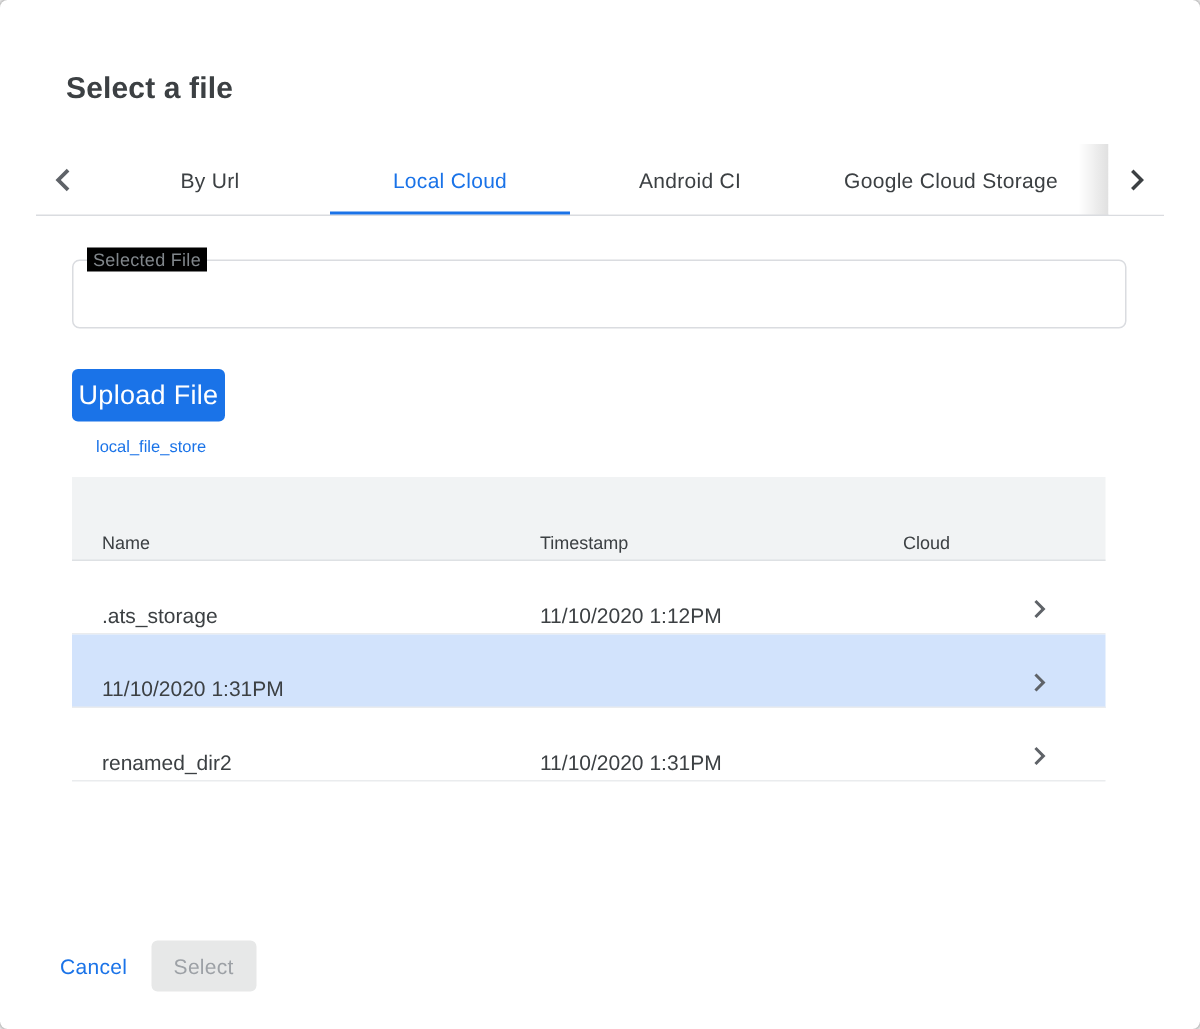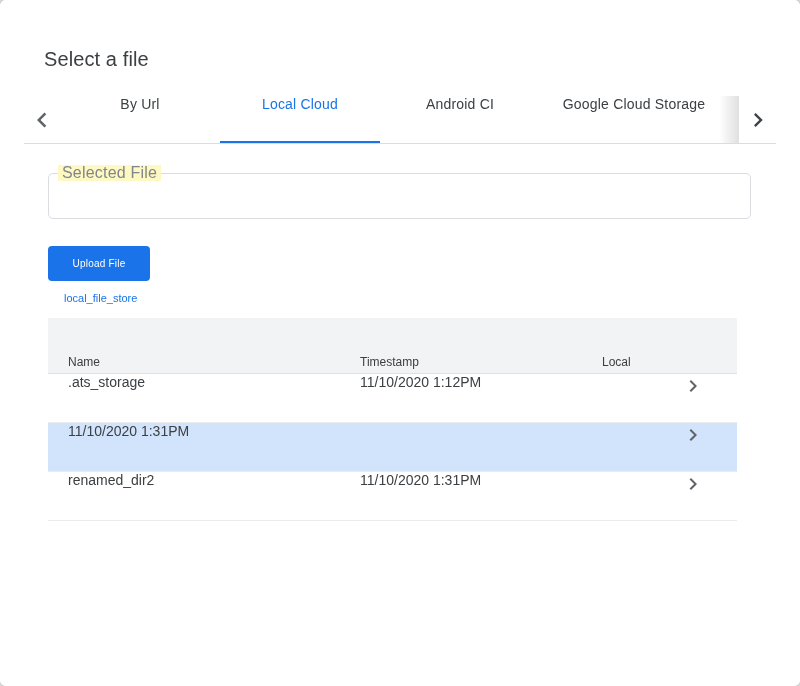--- a/index.html
+++ b/index.html
@@ -16,21 +16,21 @@
     border-radius: 5px;
     box-shadow: 0 0 4px 0 rgba(0,0,0,0.65);
   }
   
   .title {
     position: absolute;
     left: 44px;
     top: 49px;
     font-size: 20px;
     line-height: 20px;
-    font-weight: 400;
+    font-weight: 700;
     color: #3c4043;
     letter-spacing: 0.1px;
   }
   
   .tabbar {
     position: absolute;
     left: 24px;
     right: 24px;
     top: 96px;
     height: 48px;
@@ -66,21 +66,21 @@
     top: 0;
     width: 20px;
     height: 47px;
     background: linear-gradient(to right, rgba(0,0,0,0), rgba(0,0,0,0.12));
     z-index: 1;
   }
   .tabs { display: flex; flex: none; }
   .tab {
     width: 160px;
     display: flex;
-    align-items: flex-start;
+    align-items: center;
     justify-content: center;
     font-size: 14px;
     font-weight: 500;
     letter-spacing: 0.2px;
     color: #3c4043;
     cursor: pointer;
     position: relative;
   }
   .tab.wide { width: 188px; }
   .tab.active { color: var(--accent, #1a73e8); }
@@ -99,23 +99,23 @@
     width: 703px;
     height: 46px;
     border: 1px solid #dadce0;
     border-radius: 5px;
     background: #ffffff;
   }
   .field-label {
     position: absolute;
     top: -9px;
     left: 9px;
-    background: #fef9c3;
+    background: #000000;
     padding: 0 4px;
-    font-size: 16px;
+    font-size: 12px;
     line-height: 16px;
     color: #80868b;
     letter-spacing: 0.2px;
   }
   .field-input {
     position: absolute;
     inset: 4px 12px;
     border: none;
     outline: none;
     font-size: 14px;
@@ -126,21 +126,21 @@
   }
   
   .upload-btn {
     position: absolute;
     left: 48px;
     top: 246px;
     width: 102px;
     height: 35px;
     background: var(--accent, #1a73e8);
     color: #ffffff;
-    font-size: 10px;
+    font-size: 18px;
     font-weight: 500;
     letter-spacing: 0.2px;
     font-family: inherit;
     border: none;
     border-radius: 4px;
     cursor: pointer;
   }
   .store-link {
     position: absolute;
     left: 64px;
@@ -165,21 +165,21 @@
     display: flex;
     align-items: flex-end;
     font-size: 12px;
     color: #3c4043;
   }
   .thead .c { position: relative; top: -4px; }
   .trow {
     height: 49px;
     border-bottom: 1px solid #eaecee;
     display: flex;
-    align-items: flex-start;
+    align-items: flex-end;
     padding-bottom: 4px;
     font-size: 14px;
     color: #3c4043;
     background: #ffffff;
     cursor: pointer;
   }
   .trow.selected { background: var(--selected-row, #d2e3fc); }
   .c { flex: none; }
   .c.name { width: 292px; padding-left: 20px; }
   .c.ts   { width: 242px; padding-left: 20px; }
@@ -265,21 +265,21 @@
   </div>
 
   <button class="upload-btn">Upload File</button>
 
   <a class="store-link">local_file_store</a>
 
   <div class="table">
     <div class="thead">
       <div class="c name">Name</div>
       <div class="c ts">Timestamp</div>
-      <div class="c size">Local</div>
+      <div class="c size">Cloud</div>
       <div class="c chev"></div>
     </div>
     <div class="trow">
       <div class="c name">.ats_storage</div>
       <div class="c ts">11/10/2020 1:12PM</div>
       <div class="c size"></div>
       <div class="c chev">
         <svg width="24" height="24" viewBox="0 0 24 24" fill="#5f6368">
             <path d="M10 6 8.59 7.41 13.17 12l-4.58 4.59L10 18l6-6z"></path>
           </svg>
@@ -299,14 +299,18 @@
       <div class="c ts">11/10/2020 1:31PM</div>
       <div class="c size"></div>
       <div class="c chev">
         <svg width="24" height="24" viewBox="0 0 24 24" fill="#5f6368">
             <path d="M10 6 8.59 7.41 13.17 12l-4.58 4.59L10 18l6-6z"></path>
           </svg>
       </div>
     </div>
   </div>
 
+  <div class="actions">
+    <button class="btn-cancel">Cancel</button>
+    <button class="btn-select" disabled="">Select</button>
+  </div>
 
 </div>
 
 </body></html>

